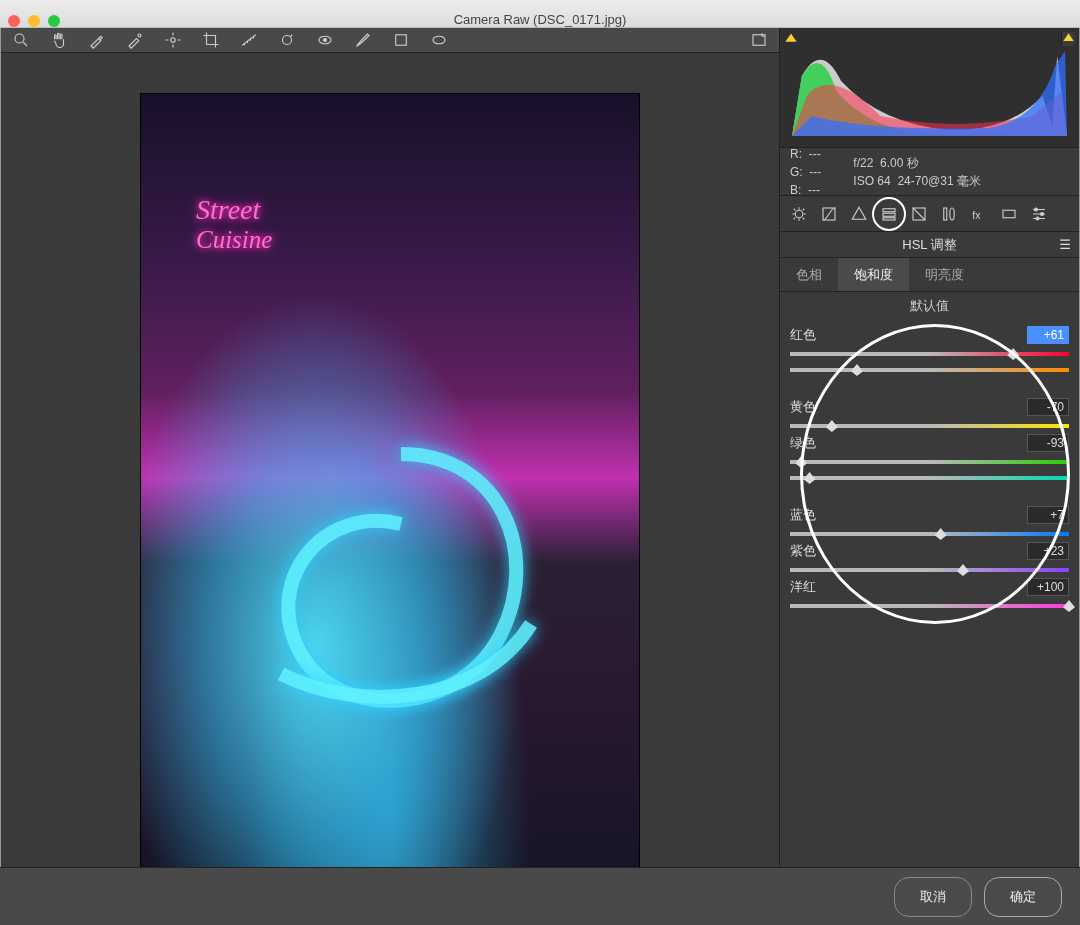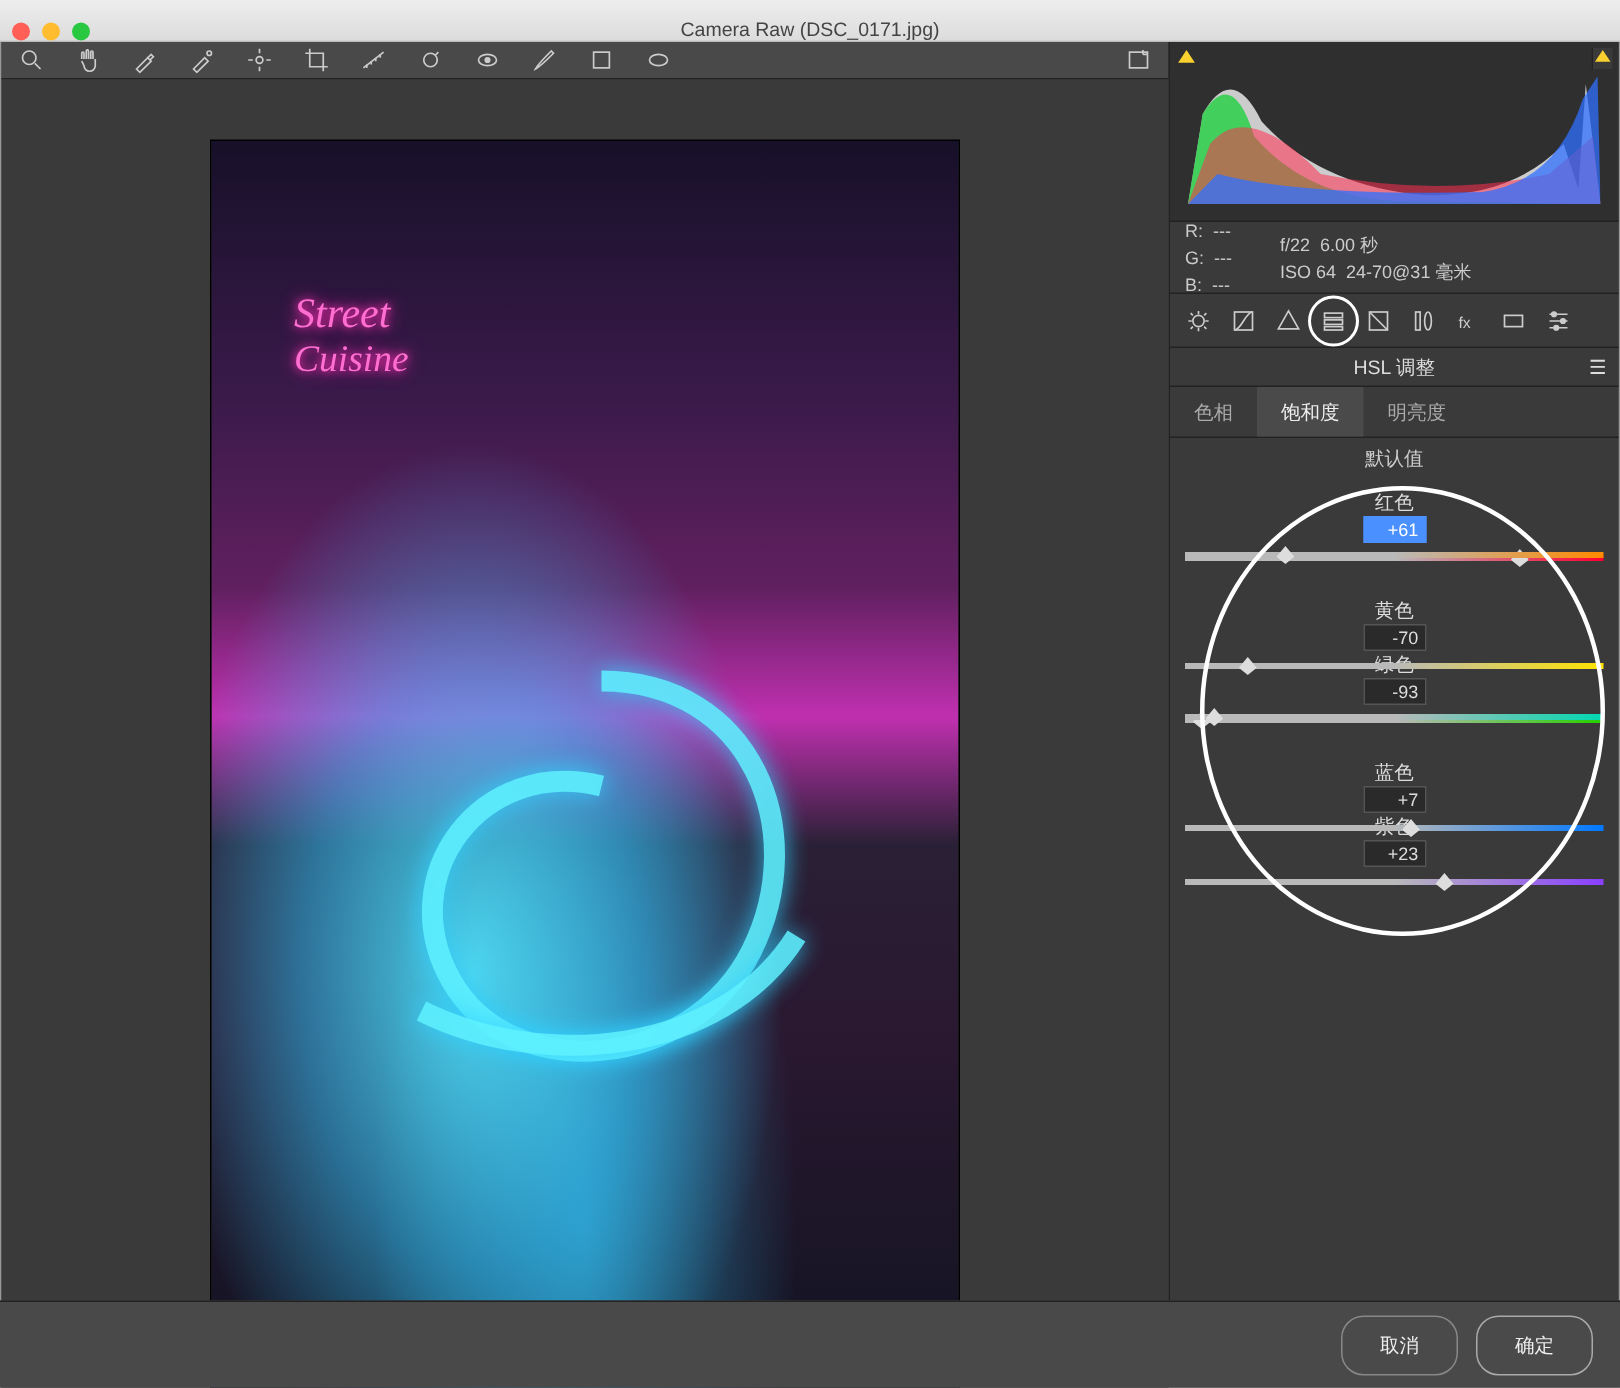--- a/index.html
+++ b/index.html
@@ -76,21 +76,21 @@
       height:26px; background:#3a3a3a; border-bottom:1px solid #222; color:#ddd;
       display:flex; align-items:center; justify-content:center; font-size:13px; position:relative;
     }
     .panel-title .menu { position:absolute; right:8px; }
     .sub-tabs { height:34px; display:flex; border-bottom:1px solid #222; }
     .sub-tab { padding:0 16px; display:flex; align-items:center; color:#aaa; cursor:pointer; font-size:13px; }
     .sub-tab.active { background:#4a4a4a; color:#eee; }
     .default-row { height:28px; display:flex; align-items:center; justify-content:center; color:#ccc; font-size:13px; cursor:pointer; }
     .sliders { padding:6px 10px; position:relative; }
     .slider-row { height:36px; display:flex; flex-direction:column; gap:2px; }
-    .slider-top { display:flex; align-items:center; justify-content:space-between; color:#ddd; font-size:13px;flex-direction:column; }
+    .slider-top { display:flex; align-items:center; justify-content:space-between; color:#ddd; font-size:13px; }
     .slider-val {
       width:42px; height:18px; background:#2a2a2a; border:1px solid #555; color:#ddd;
       text-align:right; padding:0 4px; line-height:16px; font-size:12px;
     }
     .slider-val.selected { border-color:#4a90ff; background:#4a90ff; color:#fff; }
     .slider-track { height:8px; position:relative; margin-top:4px; }
     .track-bg { position:absolute; left:0; right:0; top:2px; height:4px; }
     .thumb {
       position:absolute; top:-2px; width:12px; height:12px; background:#ddd;
       transform:translateX(-50%); clip-path: polygon(50% 0%, 100% 60%, 50% 100%, 0% 60%);
@@ -391,20 +391,30 @@
         <div class="slider-row">
     <div class="slider-top">
       <span>紫色</span>
       <span class="slider-val ">+23</span>
     </div>
     <div class="slider-track">
       <div class="track-bg" style="background:linear-gradient(90deg, #b9b9b9 0%, #b9b9b9 50%, #8a3fff 100%)"></div>
       <div class="thumb" style="left:62%"></div>
     </div>
         </div>
+        <div class="slider-row">
+    <div class="slider-top">
+      <span>洋红</span>
+      <span class="slider-val ">+100</span>
+    </div>
+    <div class="slider-track">
+      <div class="track-bg" style="background:linear-gradient(90deg, #b9b9b9 0%, #b9b9b9 50%, #ff3ad8 100%)"></div>
+      <div class="thumb" style="left:100%"></div>
+    </div>
+        </div>
       </div>
   </div>
 </div>
 
 <div class="footer">
   <button class="btn">取消</button>
   <button class="btn primary">确定</button>
 </div>
 
 </body></html>

